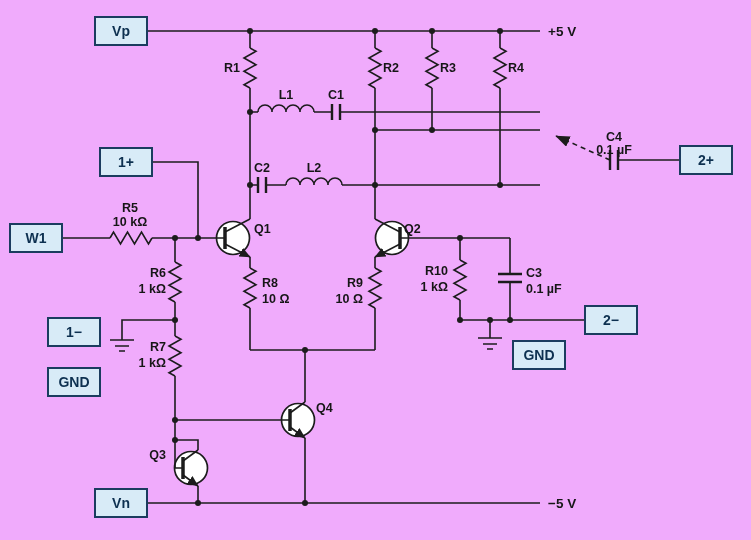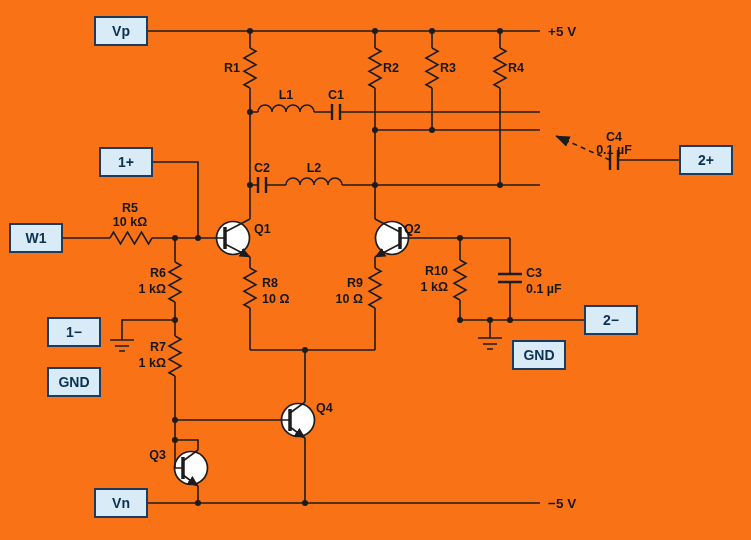--- a/index.html
+++ b/index.html
@@ -1,16 +1,16 @@
 <!DOCTYPE html>
 <html><head>
 <meta charset="utf-8">
 <style>
   html,body{margin:0;padding:0;background:#fff;}
-  .stage{width:751px;height:540px;background:#f97316;position:relative;font-family:"Liberation Sans",sans-serif;}
+  .stage{width:751px;height:540px;background:#f0abfc;position:relative;font-family:"Liberation Sans",sans-serif;}
   svg{display:block;}
   svg text{font-family:"Liberation Sans",sans-serif;font-weight:bold;fill:#161616;}
   .lbl{font-size:12.5px;}
   .rail{font-size:13.5px;}
   .term{font-size:14px;fill:#0d3050;}
   .wire{stroke:#1c1c1c;stroke-width:1.6;fill:none;}
   .dash{stroke:#1c1c1c;stroke-width:1.6;fill:none;stroke-dasharray:5 4;}
   .plate{stroke:#1c1c1c;stroke-width:2.4;fill:none;}
   .bar{stroke:#1c1c1c;stroke-width:3.5;fill:none;}
   .tcirc{stroke:#1c1c1c;stroke-width:1.7;fill:#ffffff;}

